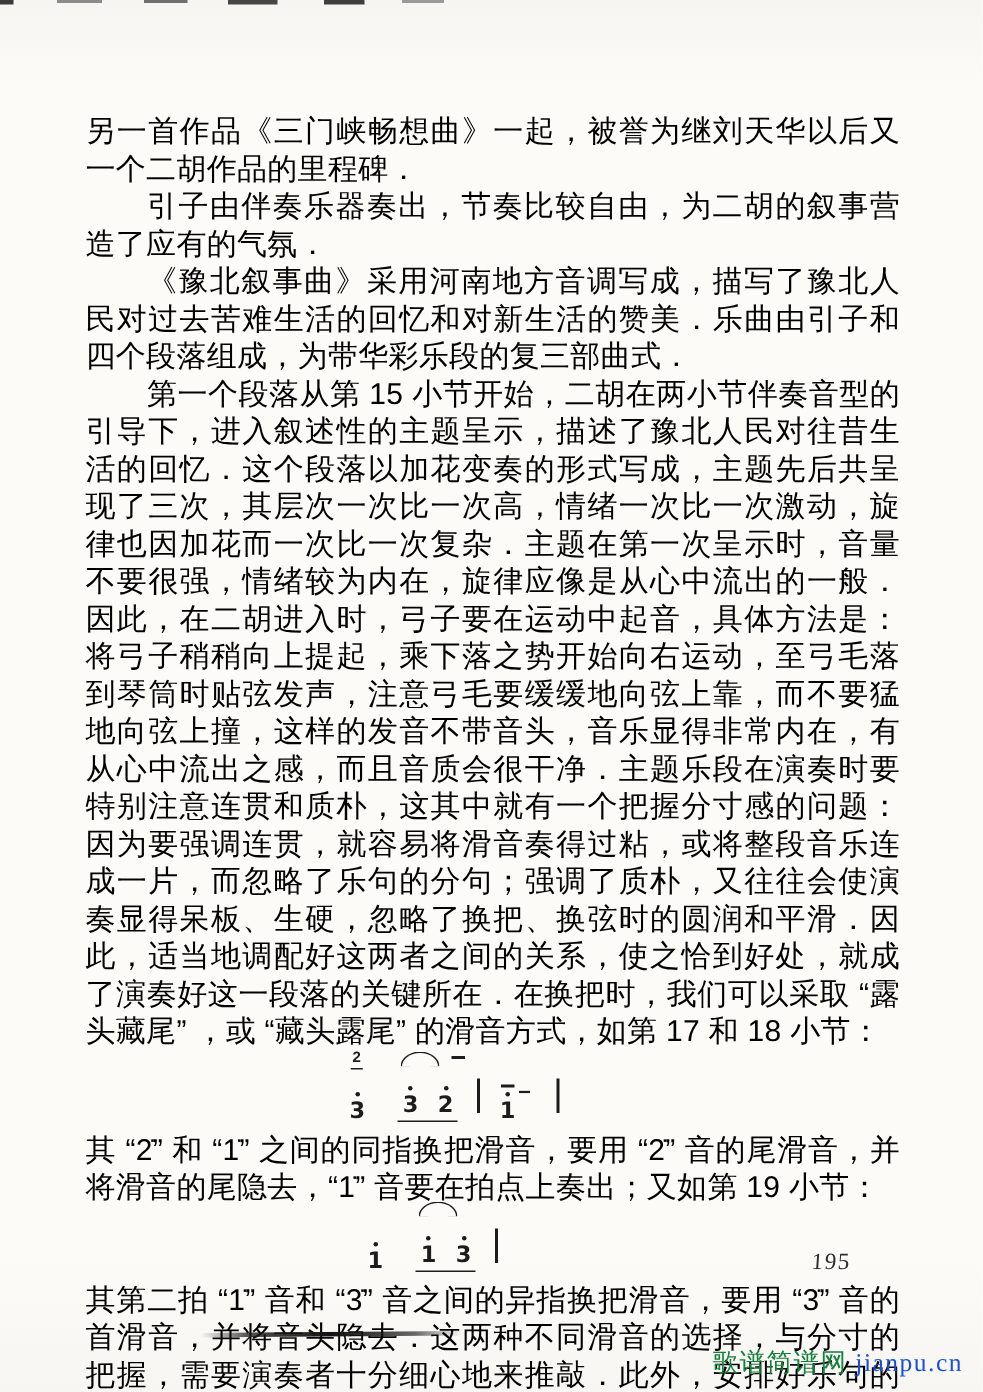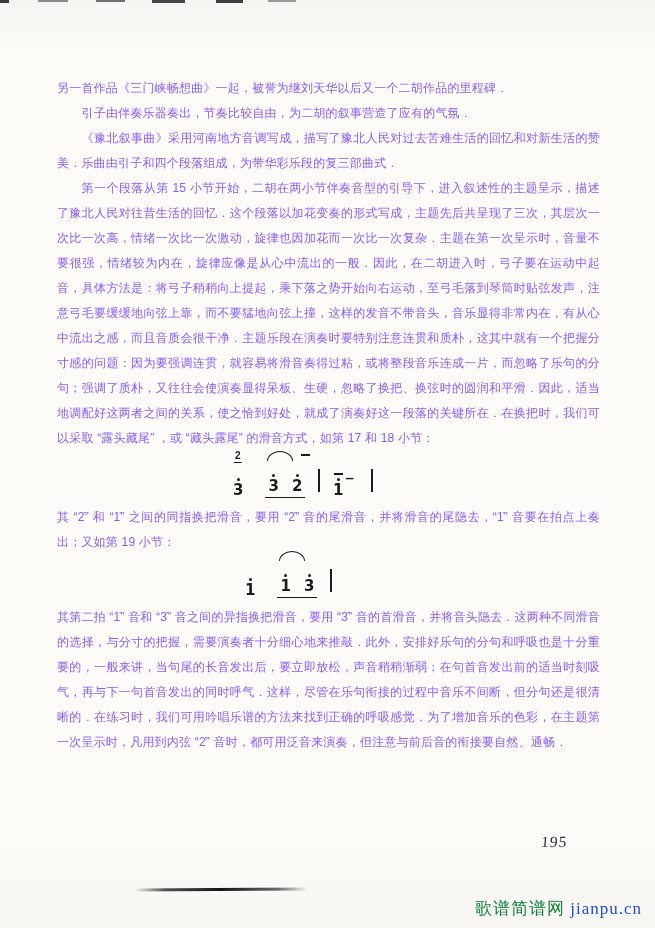--- a/index.html
+++ b/index.html
@@ -15,25 +15,25 @@
   .paper-shade{
     position:absolute;inset:0;
     background:linear-gradient(180deg,rgba(235,233,228,.35) 0%,rgba(252,251,248,0) 6%,rgba(252,251,248,0) 90%,rgba(240,238,233,.4) 100%);
     pointer-events:none;
   }
   .content{
     position:absolute;left:57px;top:76px;width:543px;
   }
   .para{
     margin:0;
-    font-size:12px;
+    font-size:20px;
     line-height:25px;
     text-align:justify;
     letter-spacing:0.2px;
-    color:#8b5cf6;
+    color:#000000;
   }
   .indent{text-indent:2.05em;}
 
   
   .notation{
     display:flex;align-items:flex-end;
     height:36px;
     position:relative;
   }
   .ex1{margin:11px 0 7px 176px;}

